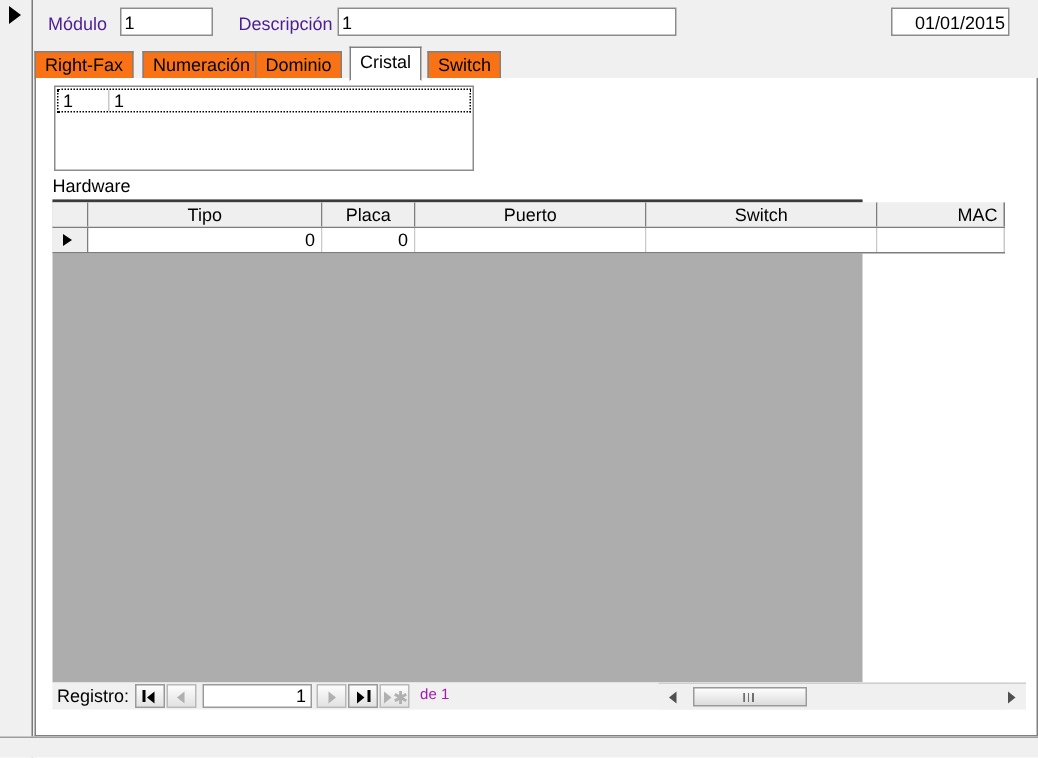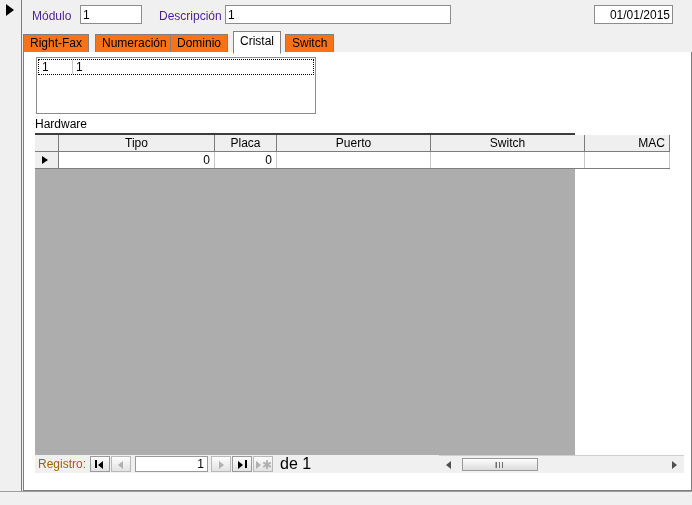--- a/index.html
+++ b/index.html
@@ -252,21 +252,21 @@
     width: 635px; height: 18px;
     background: #f0f0f0;
     display: flex;
     align-items: center;
   }
   #nav-label {
     font-size: 12px;
     line-height: 14px;
     margin-left: 3px;
     margin-right: 4px;
-    color: #a16207;
+    color: #000000;
     white-space: nowrap;
   }
   .nav-btn {
     width: 20px; height: 16px;
     background: linear-gradient(#fdfdfd, #e2e2e2);
     border: 1px solid #9a9a9a;
     box-sizing: border-box;
     margin-right: 1px;
     position: relative;
     cursor: default;
@@ -298,25 +298,25 @@
     font-size: 12px;
     line-height: 14px;
     text-align: right;
     padding-right: 3px;
     color: #000;
     margin: 0 3px;
     outline: none;
     flex: 0 0 auto;
   }
   #nav-of {
-    font-size: 16px;
+    font-size: 10px;
     line-height: 14px;
     margin-left: 6px;
     white-space: nowrap;
-    color: #000000;
+    color: #a21caf;
   }
   .asterisk {
     position: absolute;
     left: 8px; top: 1px;
     font-size: 12px;
     line-height: 14px;
     color: #b0b0b0;
   }
 
   

